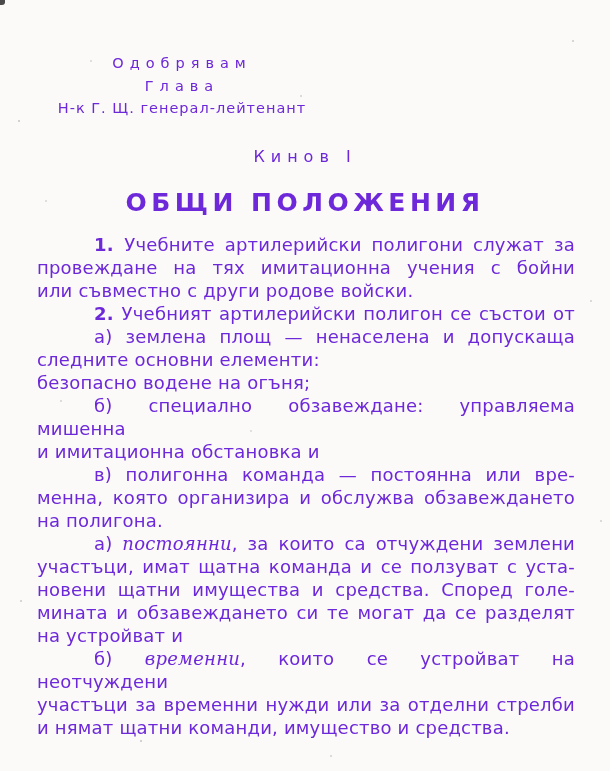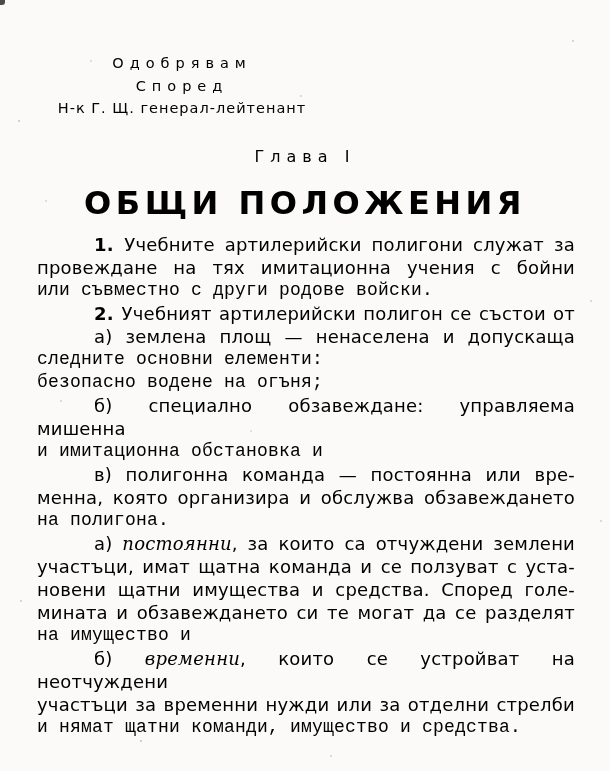--- a/index.html
+++ b/index.html
@@ -58,72 +58,72 @@
   .approval .rank { letter-spacing: 1px; text-align: center; }
   .chapter {
     margin-top: 27px;
     text-align: center;
     font-size: 16px;
     letter-spacing: 6px;
   }
   .heading {
     margin: 22px 0 0 0;
     text-align: center;
-    font-size: 32px;
+    font-size: 25px;
     line-height: 30px;
     font-weight: bold;
     letter-spacing: 4.5px;
   }
   .docbody {
     margin: 15px 35px 0 37px;
     font-size: 18px;
     line-height: 23px;
     letter-spacing: 0.2px;
   }
   .line {
     text-align: justify;
     text-align-last: justify;
   }
   .line.indent { text-indent: 57px; }
-  .line.last { text-align-last: left; font-family: Liberation Mono, monospace; }
+  .line.last { text-align-last: left; }
   .bd { font-weight: bold; }
   .it { font-style: italic; font-family: "DejaVu Serif", serif; }
 </style>
 </head>
 <body>
 
-<div class="page" style="background: rgb(251, 250, 248); color: #000000;">
+<div class="page" style="background: rgb(251, 250, 248); color: #6d28d9;">
   <div class="corner-mark"></div>
   <div class="speckles"></div>
 
   <div class="approval">
     <div class="sp">Одобрявам</div>
-    <div class="sp">Според</div>
+    <div class="sp">Глава</div>
     <div class="rank">Н-к Г. Щ. генерал-лейтенант</div>
   </div>
 
-  <div class="chapter">Глава I</div>
+  <div class="chapter">Кинов I</div>
 
   <h1 class="heading">ОБЩИ ПОЛОЖЕНИЯ</h1>
 
   <div class="docbody">
       <div class="line indent"><span class="bd">1. </span><span>Учебните артилерийски полигони служат за</span></div>
       <div class="line"><span>провеждане на тях имитационна учения с бойни</span></div>
       <div class="line last"><span>или съвместно с други родове войски.</span></div>
       <div class="line indent"><span class="bd">2. </span><span>Учебният артилерийски полигон се състои от</span></div>
       <div class="line indent"><span>а) землена площ — ненаселена и допускаща</span></div>
       <div class="line last"><span>следните основни елементи:</span></div>
       <div class="line last"><span>безопасно водене на огъня;</span></div>
       <div class="line indent"><span>б) специално обзавеждане: управляема мишенна</span></div>
       <div class="line last"><span>и имитационна обстановка и</span></div>
       <div class="line indent"><span>в) полигонна команда — постоянна или вре-</span></div>
       <div class="line"><span>менна, която организира и обслужва обзавеждането</span></div>
       <div class="line last"><span>на полигона.</span></div>
       <div class="line indent"><span>а) </span><span class="it">постоянни</span><span>, за които са отчуждени землени</span></div>
       <div class="line"><span>участъци, имат щатна команда и се ползуват с уста-</span></div>
       <div class="line"><span>новени щатни имущества и средства. Според голе-</span></div>
       <div class="line"><span>мината и обзавеждането си те могат да се разделят</span></div>
-      <div class="line last"><span>на имущество и</span></div>
+      <div class="line last"><span>на устройват и</span></div>
       <div class="line indent"><span>б) </span><span class="it">временни</span><span>, които се устройват на неотчуждени</span></div>
       <div class="line"><span>участъци за временни нужди или за отделни стрелби</span></div>
       <div class="line last"><span>и нямат щатни команди, имущество и средства.</span></div>
     </div>
 </div>
 
 </body></html>

